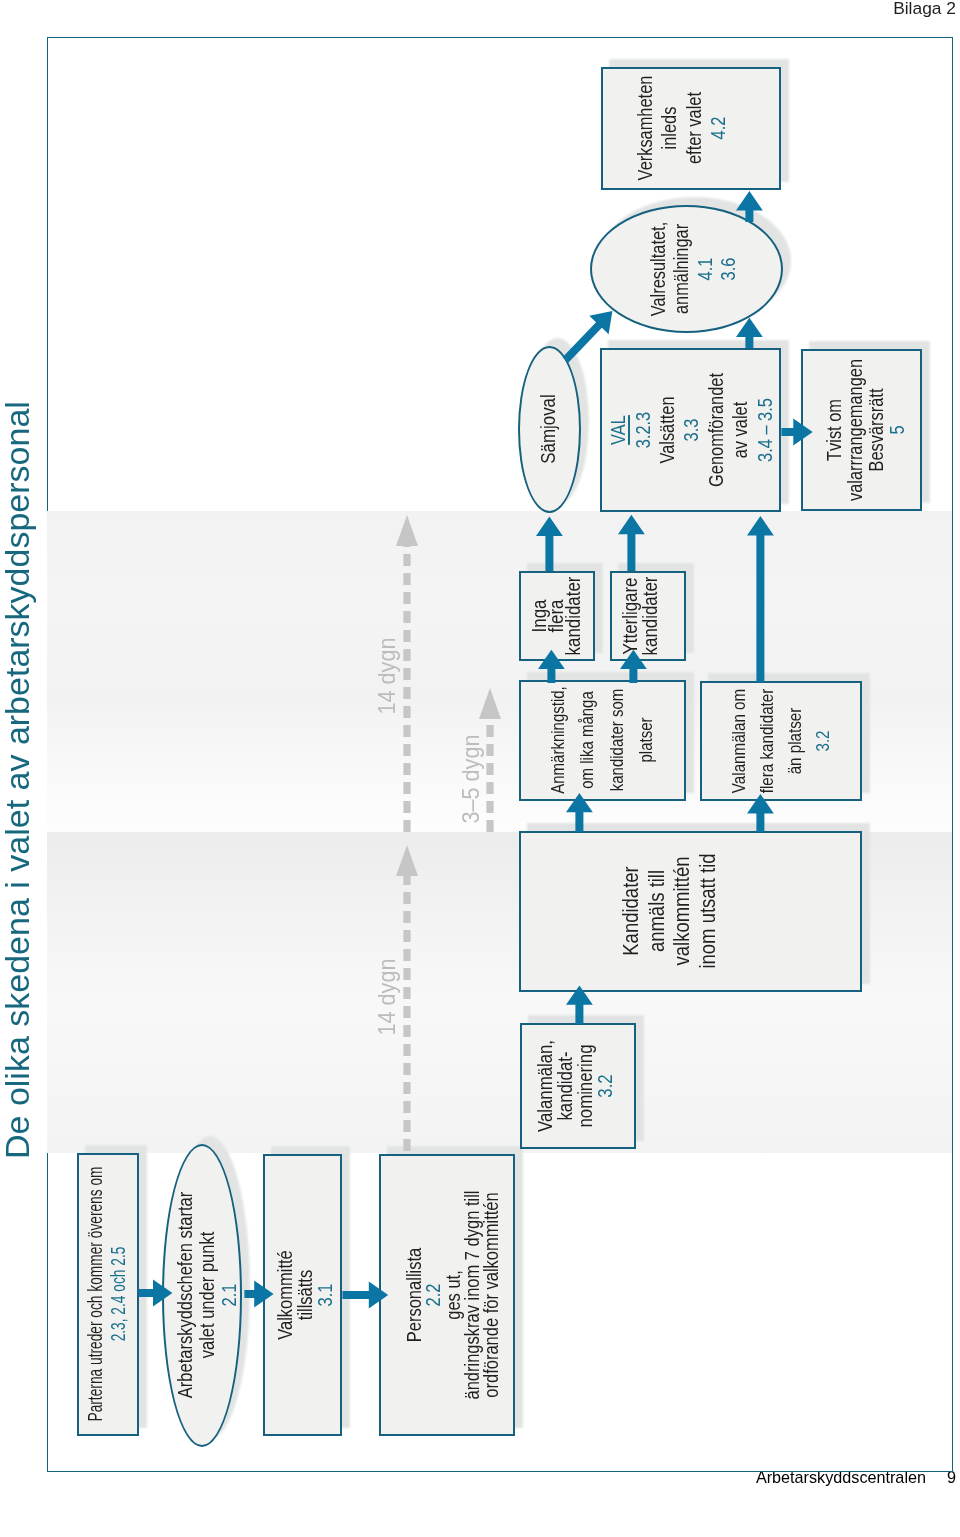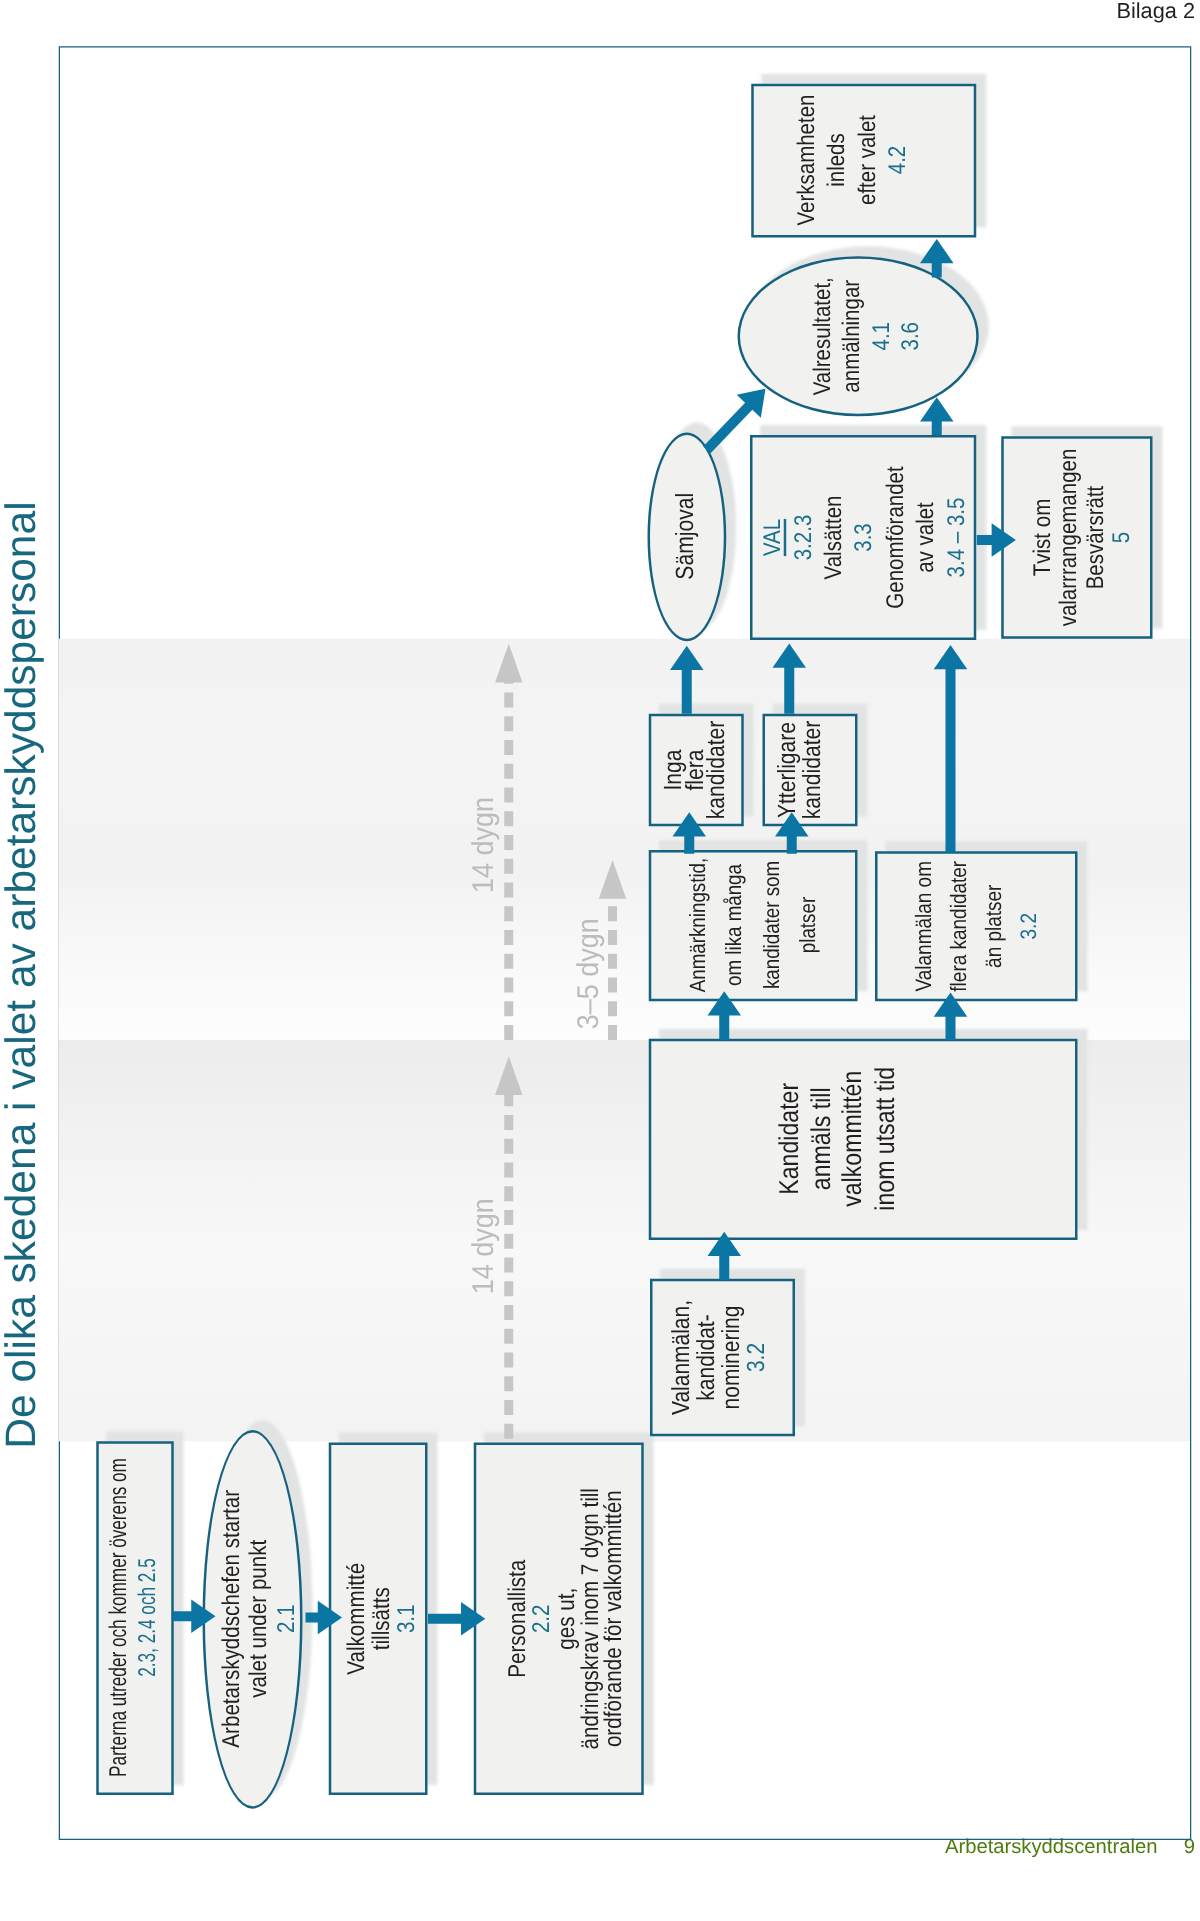--- a/index.html
+++ b/index.html
@@ -1,20 +1,20 @@
 <!DOCTYPE html>
 <html><head>
 <meta charset="utf-8">
 <title>Bilaga 2</title>
 <style>
   html,body{margin:0;padding:0;background:#fff;}
   body{width:960px;height:1537px;font-family:"Liberation Sans",sans-serif;}
   #page{position:relative;width:960px;height:1537px;overflow:hidden;background:#fff;}
   #bilaga{position:absolute;right:4px;top:-2px;font-size:17.4px;color:#231f20;}
-  #footer{position:absolute;right:4px;top:1468px;font-size:16.2px;color:#4d7c0f;white-space:nowrap;}
+  #footer{position:absolute;right:4px;top:1468px;font-size:16.2px;color:#000000;white-space:nowrap;}
   #footer .pg{display:inline-block;margin-left:21px;}
   #frame{position:absolute;left:47px;top:37px;width:906px;height:1435px;
          border:1.8px solid #15617f;box-sizing:border-box;}
   #title{position:absolute;left:-2px;top:1159px;color:#17687f;font-size:34px;white-space:nowrap;
          transform:rotate(-90deg);transform-origin:0 0;}
   #diagram{position:absolute;left:47px;top:1471px;width:1434px;height:905px;
            transform:rotate(-90deg);transform-origin:0 0;}
   .lane{position:absolute;top:0;height:905px;}
   .shadow{position:absolute;background:#e2e4e4;filter:blur(1.2px);}
   .shadow.ell{border-radius:50%;}

